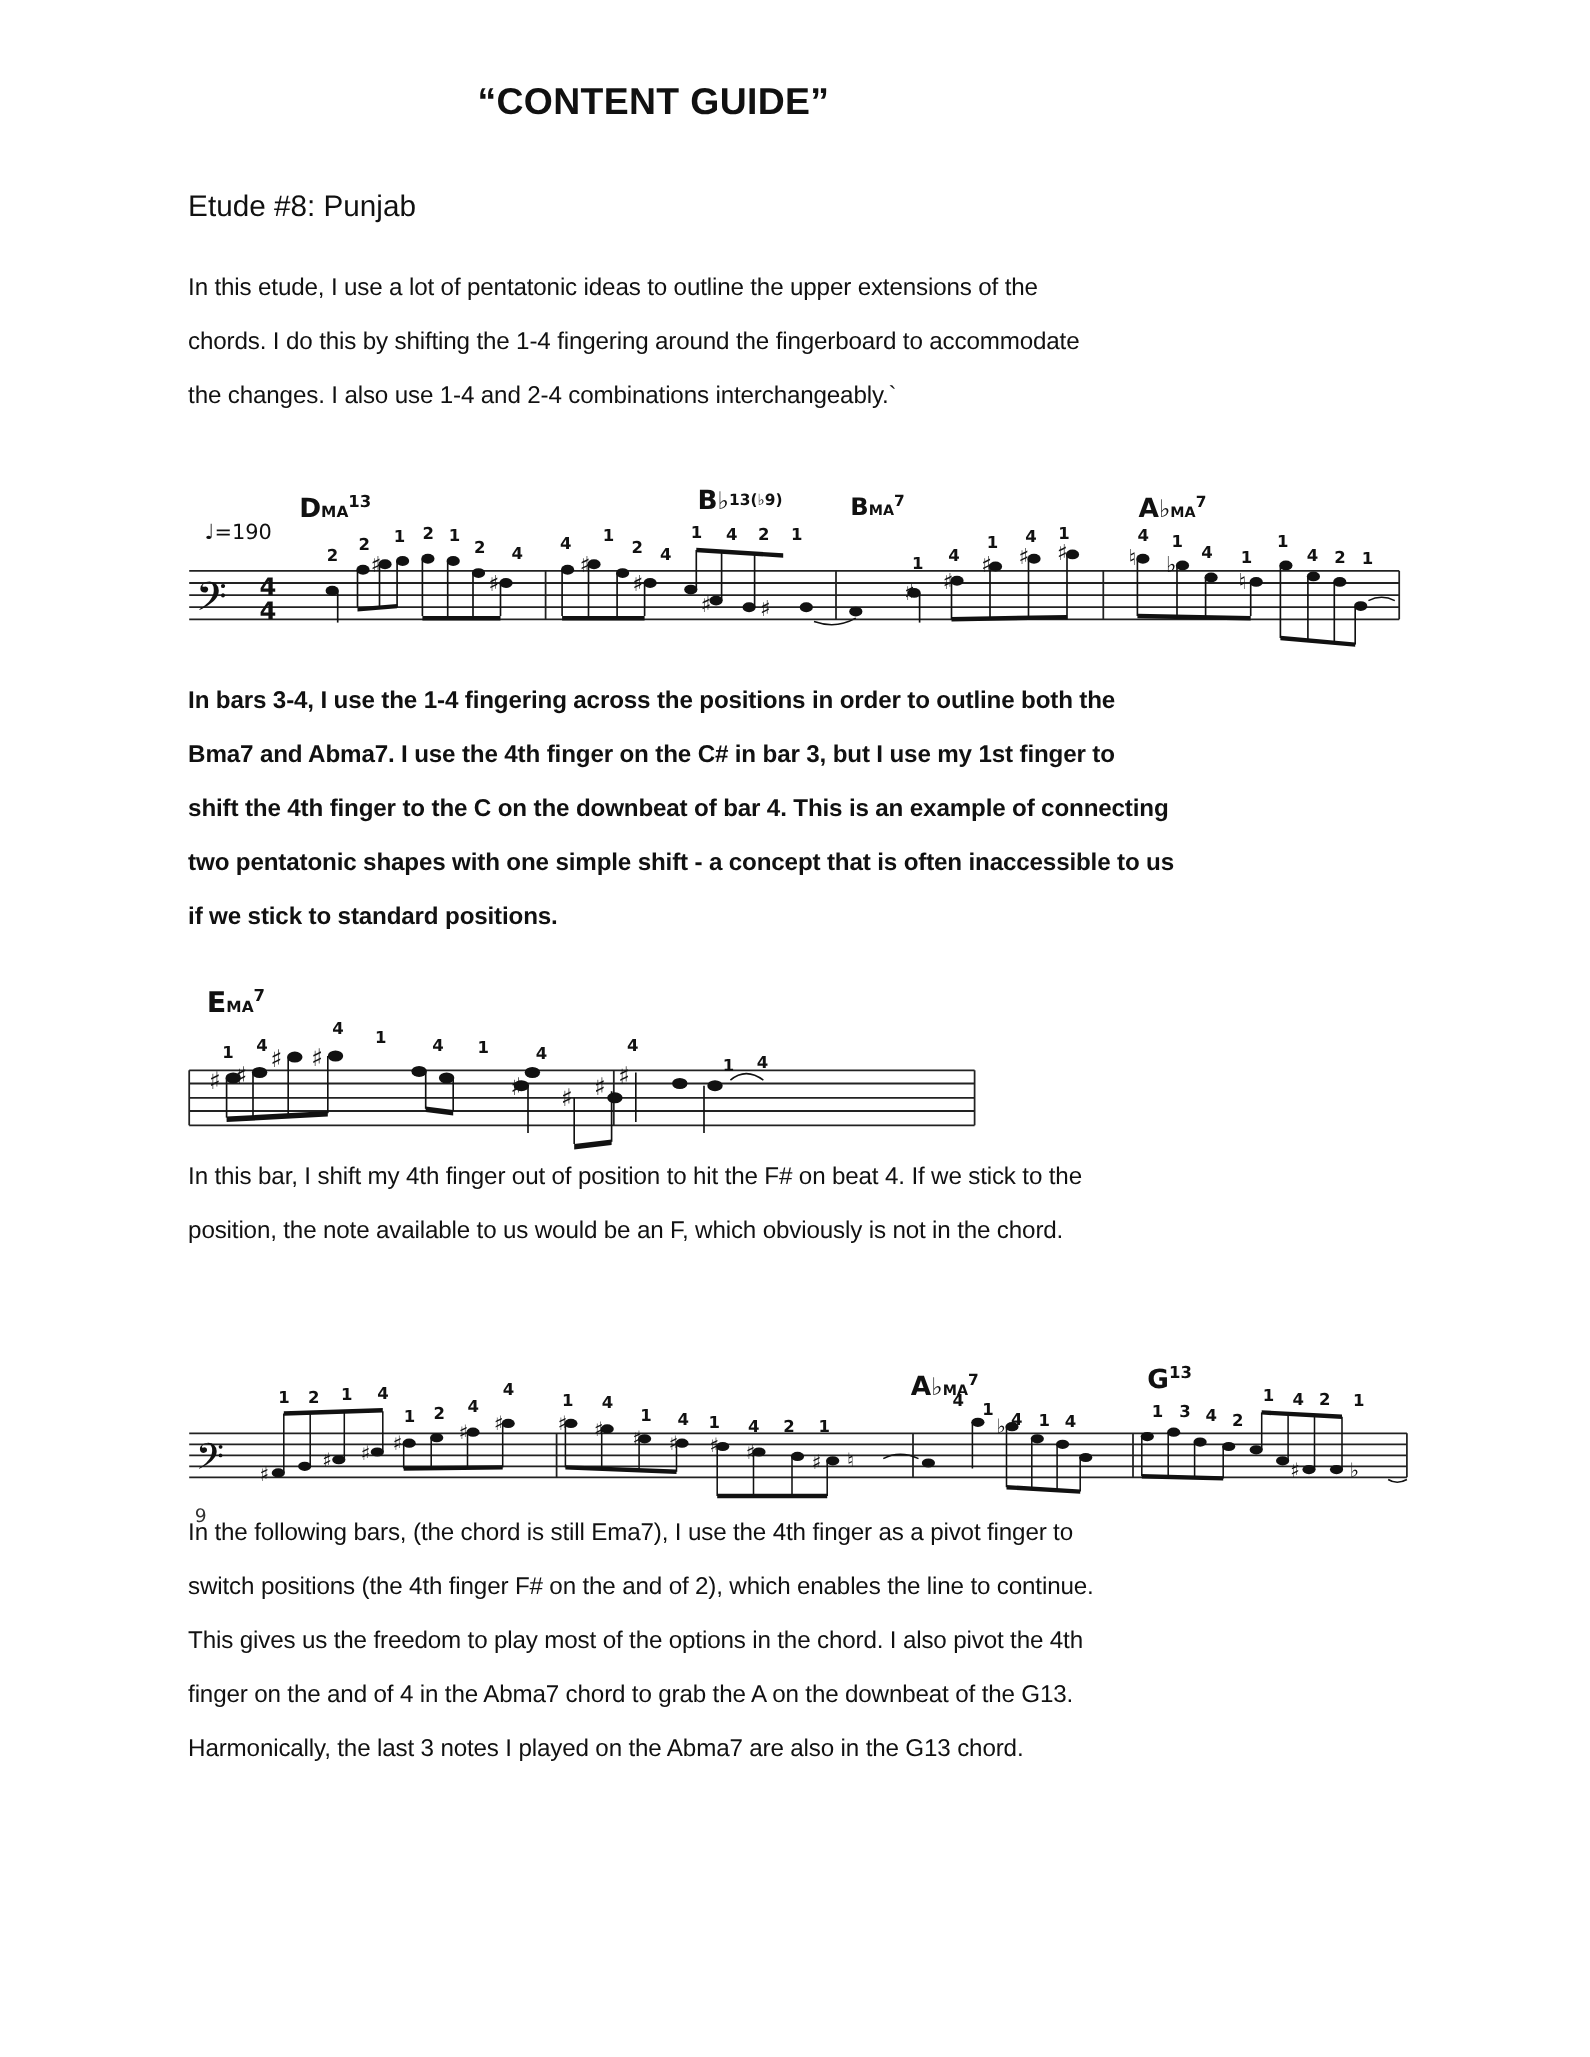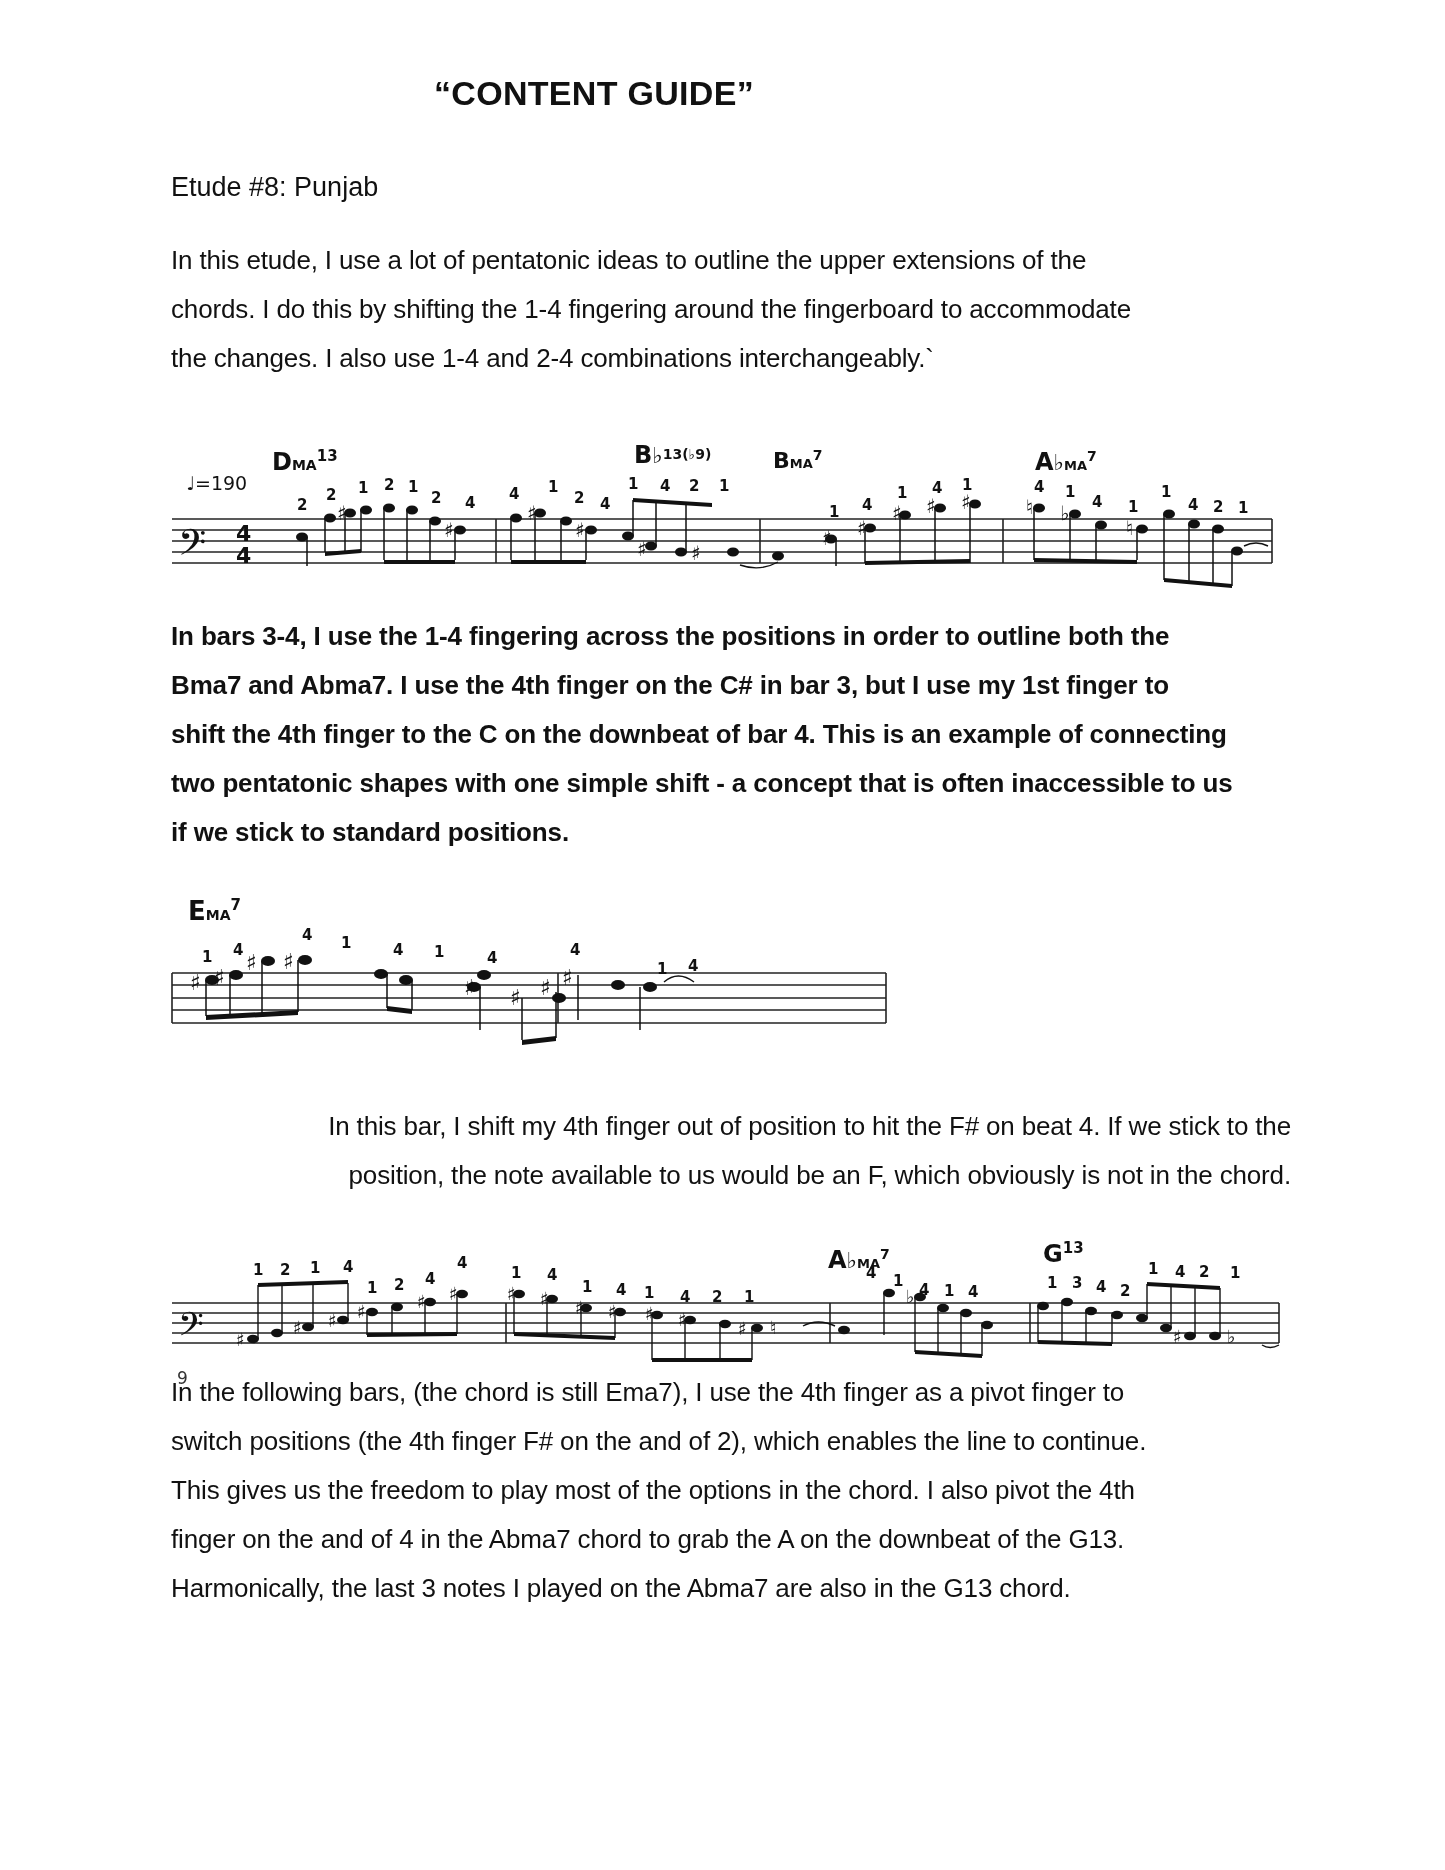--- a/index.html
+++ b/index.html
@@ -1,19 +1,19 @@
 <!DOCTYPE html>
 <html><head>
 <meta charset="utf-8">
 <style>
   html, body { margin: 0; padding: 0; background: #ffffff; }
   body { width: 1445px; height: 1870px; position: relative; overflow: hidden; color: #111111; font-family: "Liberation Sans", sans-serif; }
   .title { position: absolute; left: 0; top: 74px; width: 1188px; text-align: center; font-family: "Liberation Sans", sans-serif; font-weight: bold; font-size: 34px; letter-spacing: 0.3px; color: #111; }
   .heading { position: absolute; left: 171px; top: 172px; font-size: 27px; color: #111; }
-  .para { position: absolute; left: 171px; width: 1120px; font-size: 26px; line-height: 49px; color: #111; white-space: pre-line; letter-spacing: -0.15px; }
+  .para { position: absolute; left: 171px; width: 1120px; font-size: 22px; line-height: 49px; color: #111; white-space: pre-line; letter-spacing: -0.15px; }
   .score { position: absolute; left: 0; top: 0; }
   svg text { font-family: "DejaVu Sans", sans-serif; }
   .fing { font-family: "Liberation Mono", monospace; font-size: 15px; font-weight: bold; fill: #111; }
   .chord { font-family: "DejaVu Sans", sans-serif; font-weight: bold; fill: #111; }
 </style>
 </head>
 <body>
 
 <div class="title">“CONTENT GUIDE”</div>
 <div class="heading">Etude #8: Punjab</div>
@@ -234,21 +234,21 @@
     <text x="393" y="955">4</text>
       <text x="434" y="957">1</text>
       <text x="487" y="963">4</text>
       <text x="570" y="955">4</text>
     <text x="657" y="974">1</text>
       <text x="688" y="971">4</text>
   </g>
   <path d="M664 982 Q678 970 694 982" fill="none" stroke="#111" stroke-width="1.4"></path>
 </svg>
 
-<div class="para" style="top:1102px;text-align:right;">In this bar, I shift my 4th finger out of position to hit the F# on beat 4. If we stick to the
+<div class="para" style="top:1044px;">In this bar, I shift my 4th finger out of position to hit the F# on beat 4. If we stick to the
 position, the note available to us would be an F, which obviously is not in the chord.</div>
 
 <svg class="score" width="1445" height="1870" viewBox="0 0 1445 1870" style="pointer-events:none">
   <g stroke="#222" stroke-width="1.6">
     <line x1="172" y1="1303" x2="1279" y2="1303"></line>
     <line x1="172" y1="1313" x2="1279" y2="1313"></line>
     <line x1="172" y1="1323" x2="1279" y2="1323"></line>
     <line x1="172" y1="1333" x2="1279" y2="1333"></line>
     <line x1="172" y1="1343" x2="1279" y2="1343"></line>
     <line x1="506" y1="1303" x2="506" y2="1343"></line>

